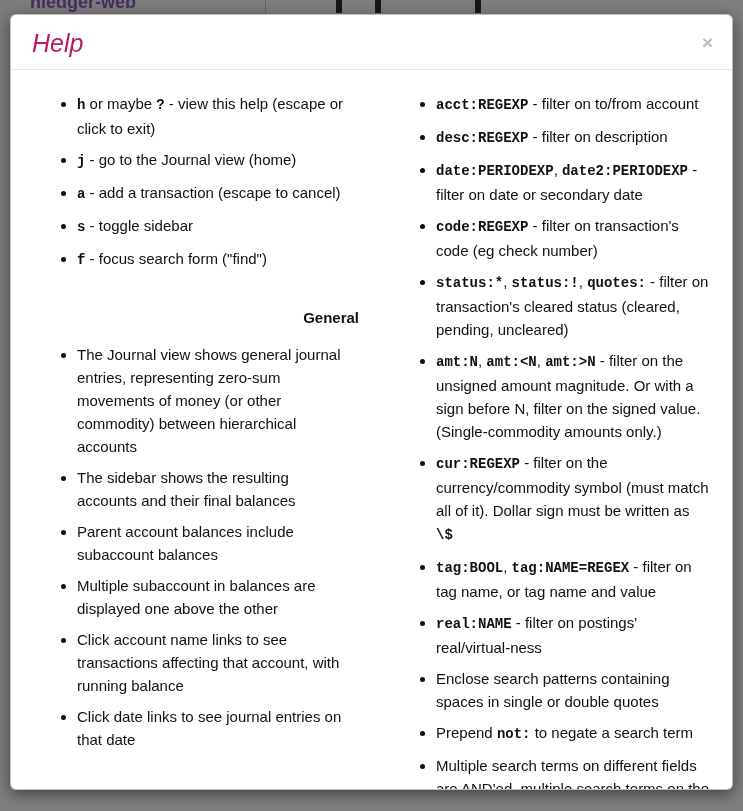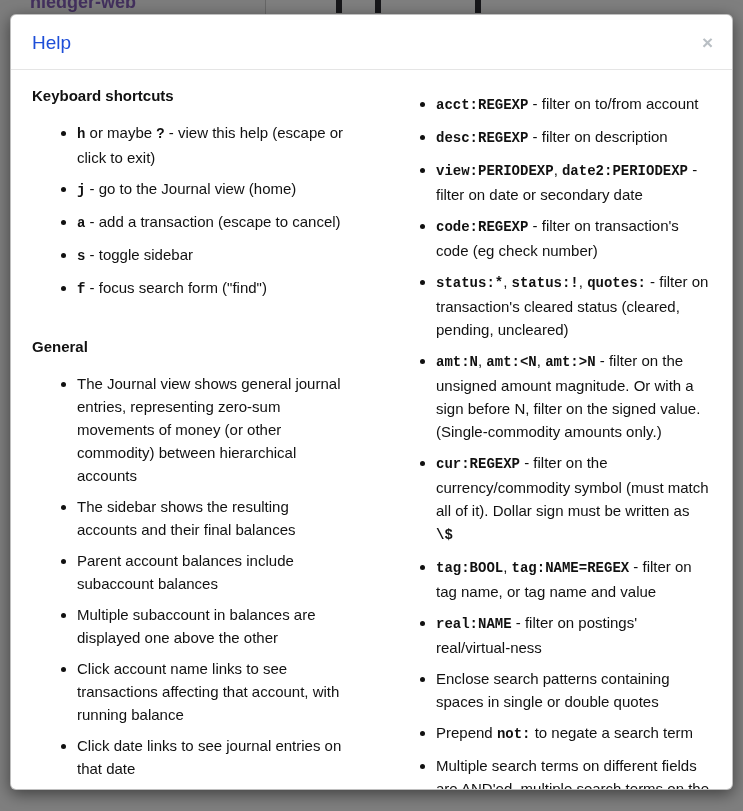--- a/index.html
+++ b/index.html
@@ -41,24 +41,25 @@
     border-radius: 6px;
     box-shadow: 0 4px 16px rgba(0,0,0,0.5);
     overflow: hidden;
   }
   .modal-header {
     position: relative;
     padding: 14px 20px 12px 21px;
     border-bottom: 1px solid #e5e5e5;
   }
   .modal-title {
-    font-size: 19px;
+    font-size: 25px;
     line-height: 28px;
     font-weight: 400;
-    color: #1d4ed8;
+    color: #be185d;
+    font-style: italic;
   }
   .close-btn {
     position: absolute; right: 19px; top: 18px;
     font-size: 19px; font-weight: bold; line-height: 19px;
     color: #b9bfc4;
     background: none; border: none; padding: 0;
     cursor: pointer;
     font-family: "Liberation Sans", sans-serif;
   }
   .modal-body {
@@ -68,21 +69,21 @@
     font-size: 15px;
     line-height: 23px;
   }
   .help-col { flex: 1 1 0; min-width: 0; }
   .section-heading {
     font-weight: bold;
     font-size: 15px;
     margin: 0 0 14px 0;
   }
   .section-heading + ul { margin-top: 0; }
-  .help-col .section-heading:not(:first-child) { margin-top: 34px; }
+  .help-col .section-heading:not(:first-child) { margin-top: 34px; text-align: right; }
   .help-col ul {
     margin: 0 0 9px 0;
     padding: 0 0 0 37px;
     list-style: disc outside;
   }
   .help-col li { margin: 8px; padding: 0; }
   .help-col code {
     font-family: "Liberation Mono", monospace;
     font-weight: bold;
     font-size: 14px;
@@ -103,21 +104,20 @@
 
 <div class="backdrop"></div>
 
 <div class="modal">
   <div class="modal-header">
     <button class="close-btn">×</button>
     <div class="modal-title">Help</div>
   </div>
   <div class="modal-body">
     <div class="help-col">
-        <div class="section-heading">Keyboard shortcuts</div>
         <ul>
           <li><code>h</code> or maybe <code>?</code> - view this help (escape or click to exit)</li>
           <li><code>j</code> - go to the Journal view (home)</li>
           <li><code>a</code> - add a transaction (escape to cancel)</li>
           <li><code>s</code> - toggle sidebar</li>
           <li><code>f</code> - focus search form ("find")</li>
         </ul>
         <div class="section-heading">General</div>
         <ul>
           <li>The Journal view shows general journal entries, representing zero-sum movements of money (or other commodity) between hierarchical accounts</li>
@@ -125,21 +125,21 @@
           <li>Parent account balances include subaccount balances</li>
           <li>Multiple subaccount in balances are displayed one above the other</li>
           <li>Click account name links to see transactions affecting that account, with running balance</li>
           <li>Click date links to see journal entries on that date</li>
         </ul>
       </div>
     <div class="help-col">
         <ul>
           <li><code>acct:REGEXP</code> - filter on to/from account</li>
           <li><code>desc:REGEXP</code> - filter on description</li>
-          <li><code>view:PERIODEXP</code>, <code>date2:PERIODEXP</code> - filter on date or secondary date</li>
+          <li><code>date:PERIODEXP</code>, <code>date2:PERIODEXP</code> - filter on date or secondary date</li>
           <li><code>code:REGEXP</code> - filter on transaction's code (eg check number)</li>
           <li><code>status:*</code>, <code>status:!</code>, <code>quotes:</code> - filter on transaction's cleared status (cleared, pending, uncleared)</li>
           <li><code>amt:N</code>, <code>amt:&lt;N</code>, <code>amt:&gt;N</code> - filter on the unsigned amount magnitude. Or with a sign before N, filter on the signed value. (Single-commodity amounts only.)</li>
           <li><code>cur:REGEXP</code> - filter on the currency/commodity symbol (must match all of it). Dollar sign must be written as <code>\$</code></li>
           <li><code>tag:BOOL</code>, <code>tag:NAME=REGEX</code> - filter on tag name, or tag name and value</li>
           <li><code>real:NAME</code> - filter on postings' real/virtual-ness</li>
           <li>Enclose search patterns containing spaces in single or double quotes</li>
           <li>Prepend <code>not:</code> to negate a search term</li>
           <li>Multiple search terms on different fields are AND'ed, multiple search terms on the same field are OR'ed</li>
           <li>These cancel terms also work with command-line hledger</li>

